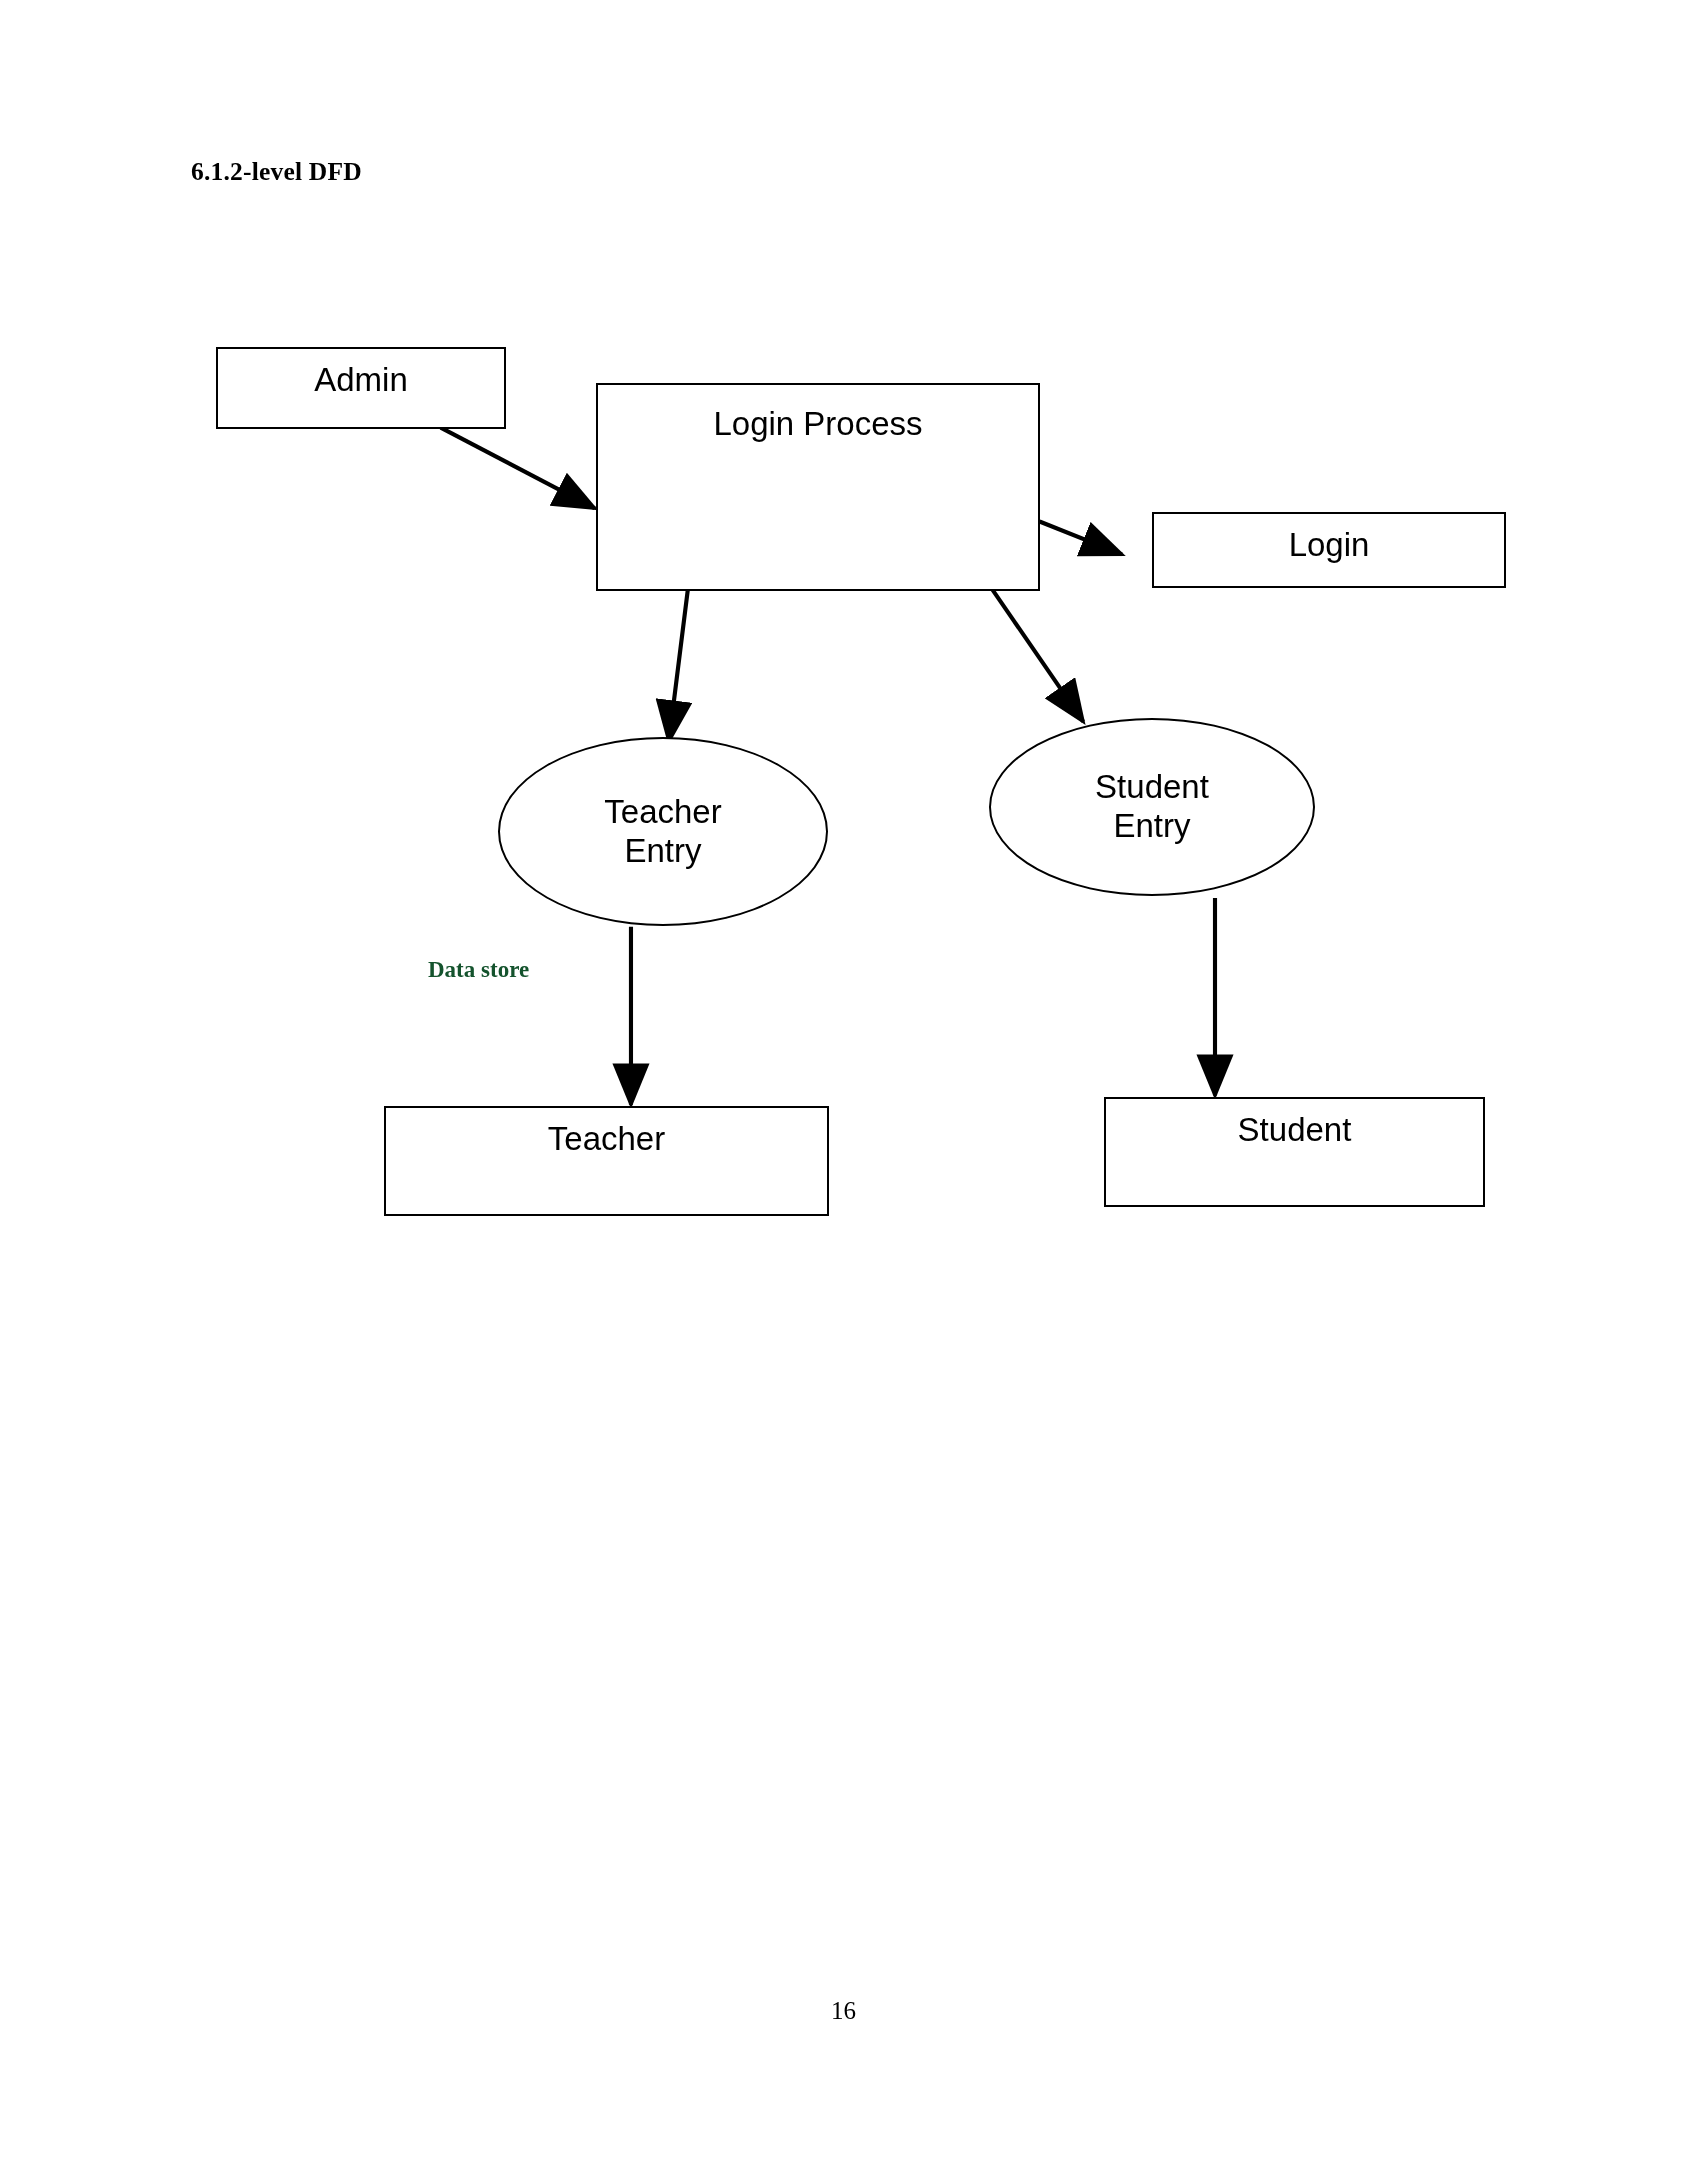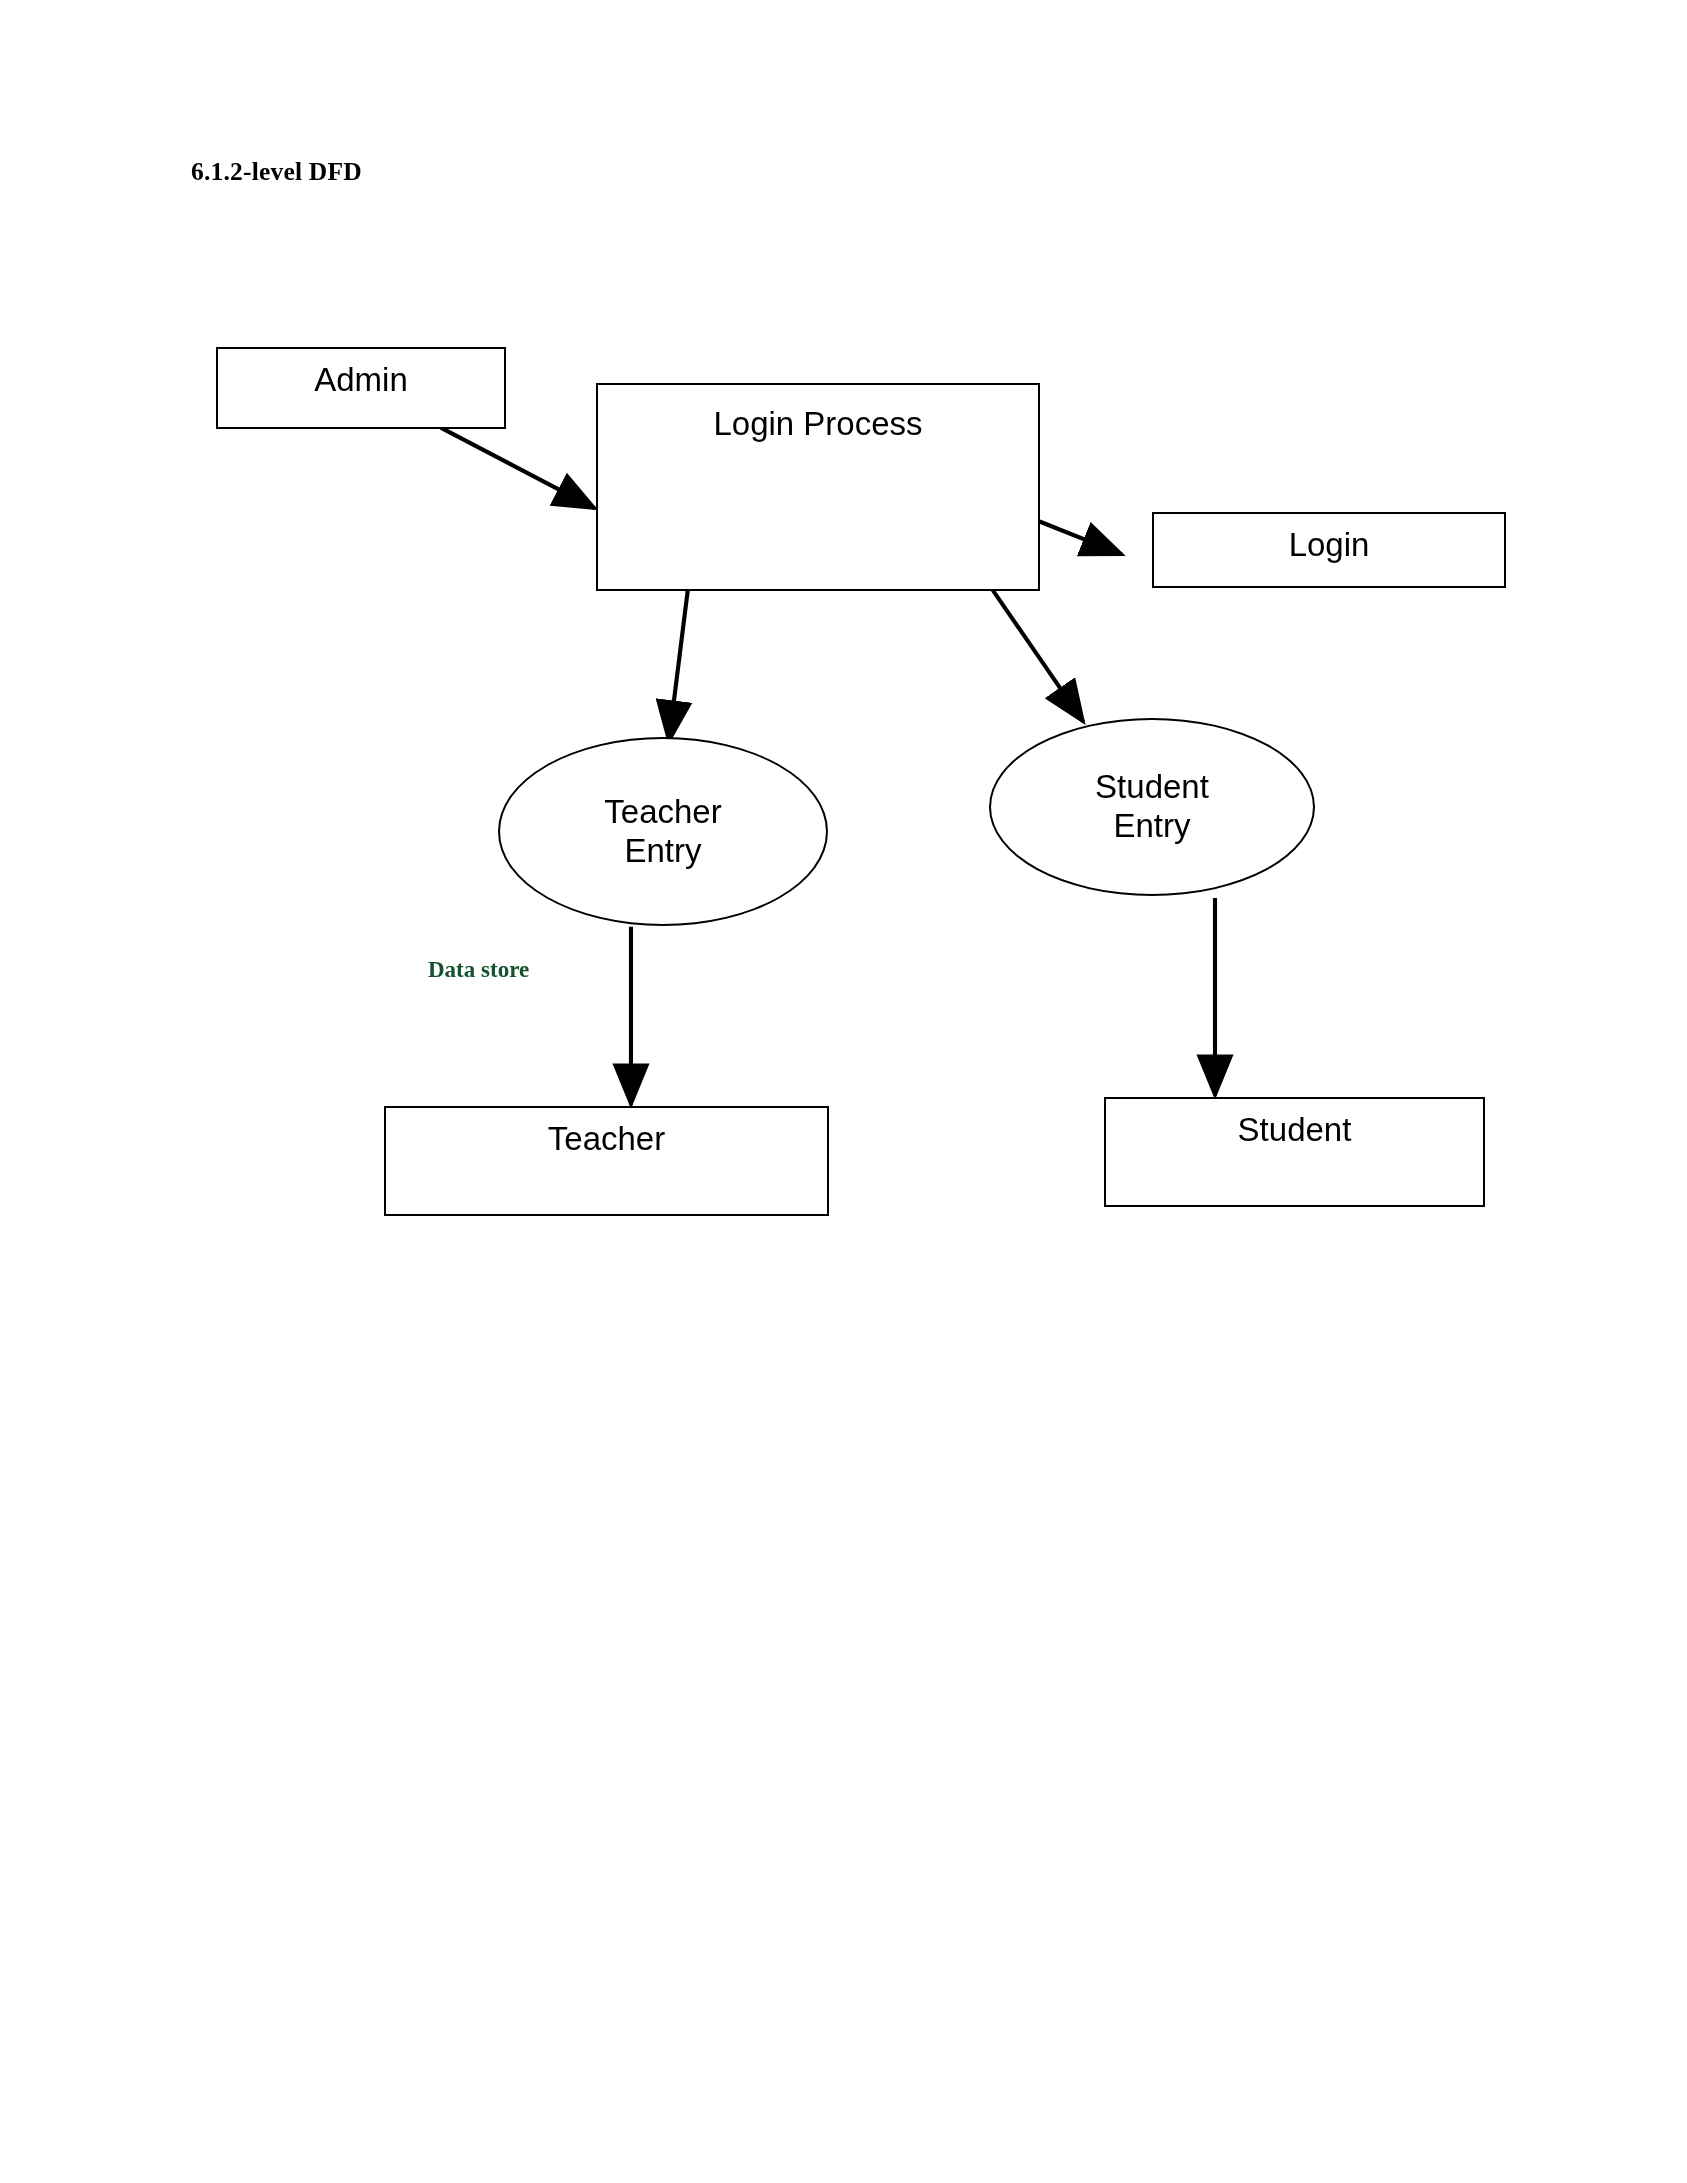--- a/index.html
+++ b/index.html
@@ -169,15 +169,16 @@
     </div>
 
     <div class="node rect-node" style="left:1104px; top:1097px; width:381px; height:110px;">
       <span class="node-label label-top">Student</span>
     </div>
 
     <div class="annotation" style="left:428px; top:957px;">Data store</div>
 
   </div>
 
+  <div class="page-number">16</div>
 
 </div>
 
 
 </body></html>

